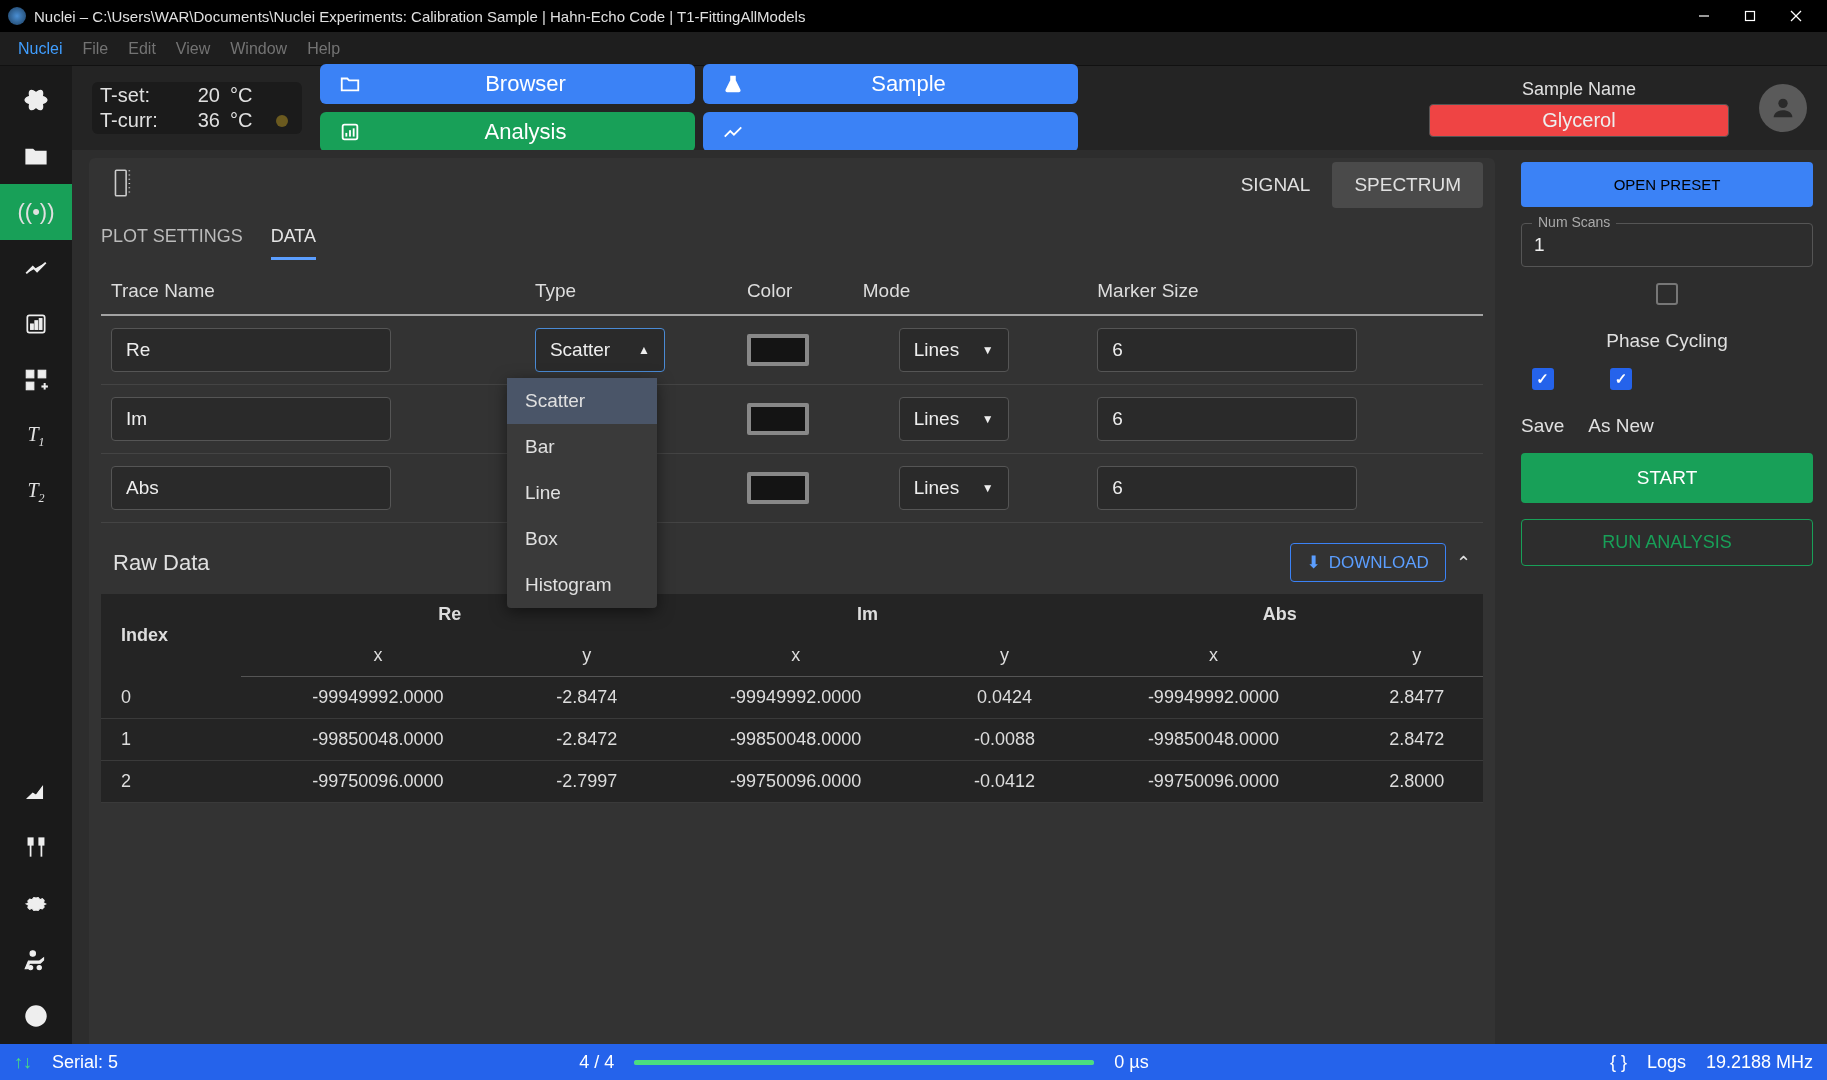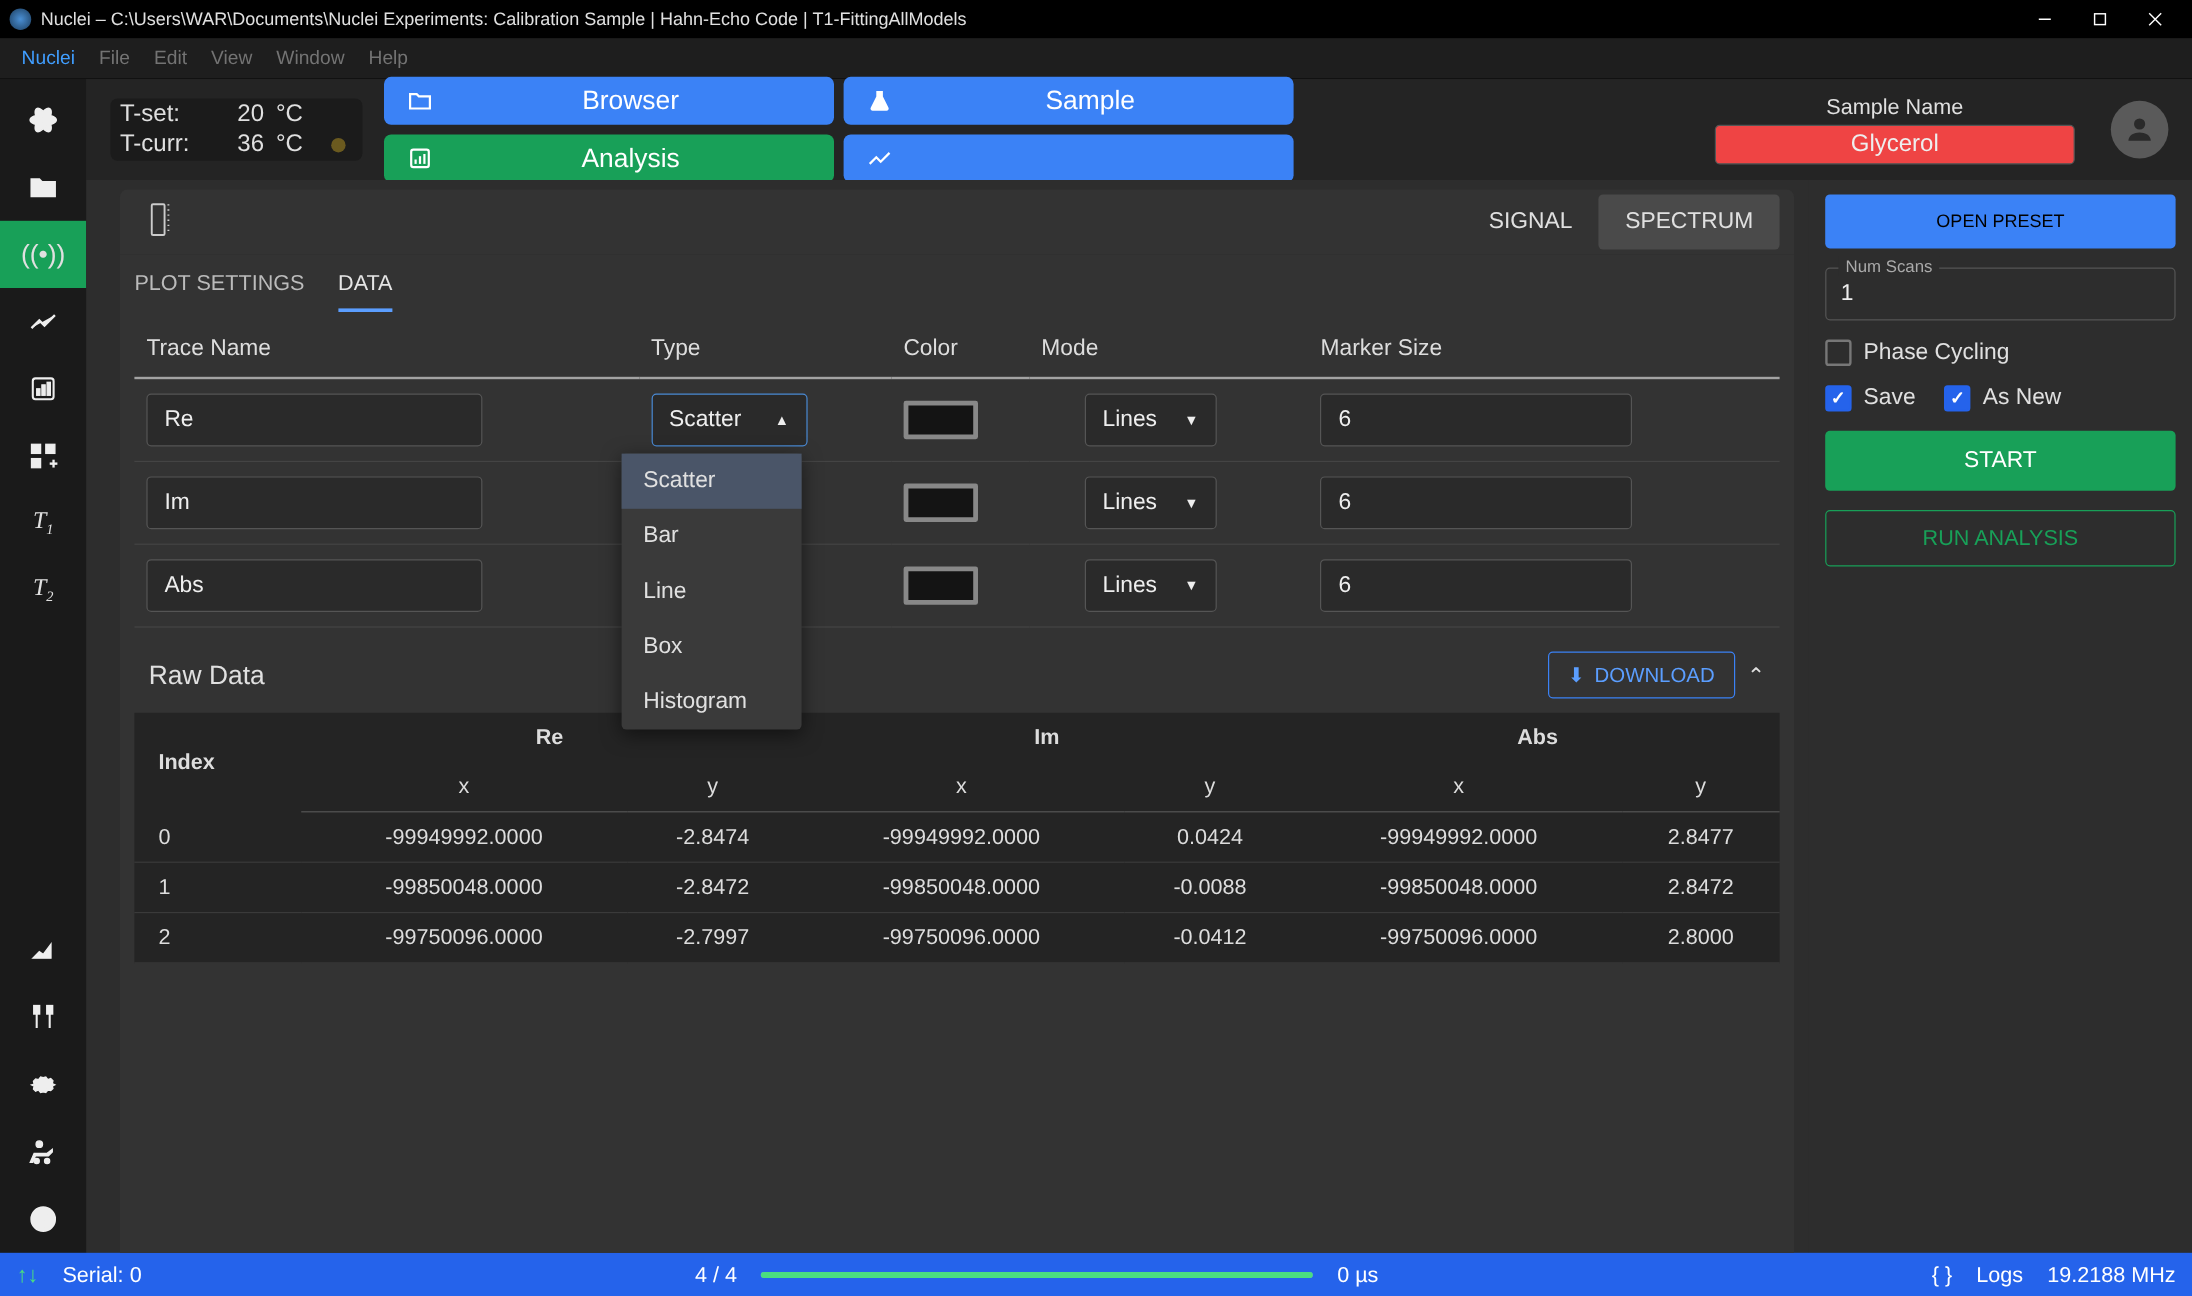--- a/index.html
+++ b/index.html
@@ -127,21 +127,21 @@
   margin-left: 12px;
 }
 .avatar svg { width: 28px; height: 28px; fill: #2a2a2a; }
 
 .content-row {
   flex: 1; display: flex; min-height: 0;
 }
 .content-main {
   flex: 1; display: flex; flex-direction: column; min-width: 0;
   background: #2d2d2d;
-  padding: 8px 12px 0 28px;
+  padding: 8px 12px 0 17px;
 }
 .signal-bar {
   display: flex; align-items: center; height: 54px;
   background: #333; border-radius: 6px 6px 0 0;
   padding: 0 12px;
 }
 .collapse-icon { padding: 0 10px; cursor: pointer; }
 .collapse-icon svg { width: 26px; height: 32px; stroke: #ccc; fill: none; stroke-width: 1.5; }
 .signal-bar .sp { flex: 1; }
 .view-toggle { display: flex; gap: 0; }
@@ -233,21 +233,21 @@
   border: 1px solid #555; border-radius: 4px; padding: 10px 12px; position: relative;
 }
 .fieldset .legend {
   position: absolute; top: -10px; left: 10px; background: #2d2d2d;
   padding: 0 6px; font-size: 14px; color: #aaa;
 }
 .fieldset input {
   background: transparent; border: none; color: #eee; font-size: 19px; width: 100%;
   outline: none;
 }
-.check-row { display: flex; align-items: center; gap: 10px; font-size: 19px; }
+.check-row { display: flex; align-items: center; gap: 25px; font-size: 19px; flex-direction: column; }
 .checkbox {
   width: 22px; height: 22px; border: 2px solid #777; border-radius: 3px;
   display: flex; align-items: center; justify-content: center; cursor: pointer;
 }
 .checkbox.checked { background: #2563eb; border-color: #2563eb; }
 .checkbox.checked::after { content: '✓'; color: #fff; font-size: 15px; font-weight: bold; }
 .checks-inline { display: flex; gap: 24px; }
 .start-btn {
   background: #18a058; color: #fff; border: none; border-radius: 4px;
   font-size: 19px; padding: 14px; cursor: pointer;
@@ -621,21 +621,21 @@
         </div>
         <button class="start-btn">START</button>
         <button class="analysis-btn">RUN ANALYSIS</button>
       </div>
     </div>
   </div>
 </div>
 
 <div class="statusbar">
   <span class="green-txt sb-icon">↑↓</span>
-  <span>Serial: 0</span>
+  <span>Serial: 5</span>
   <span class="sb-spacer"></span>
   <span>4 / 4</span>
   <div class="progress">
       <div class="fill"></div>
     </div>
   <span>0 µs</span>
   <span class="sb-spacer"></span>
   <span class="sb-icon">{ }</span>
   <span>Logs</span>
   <span>19.2188 MHz</span>

